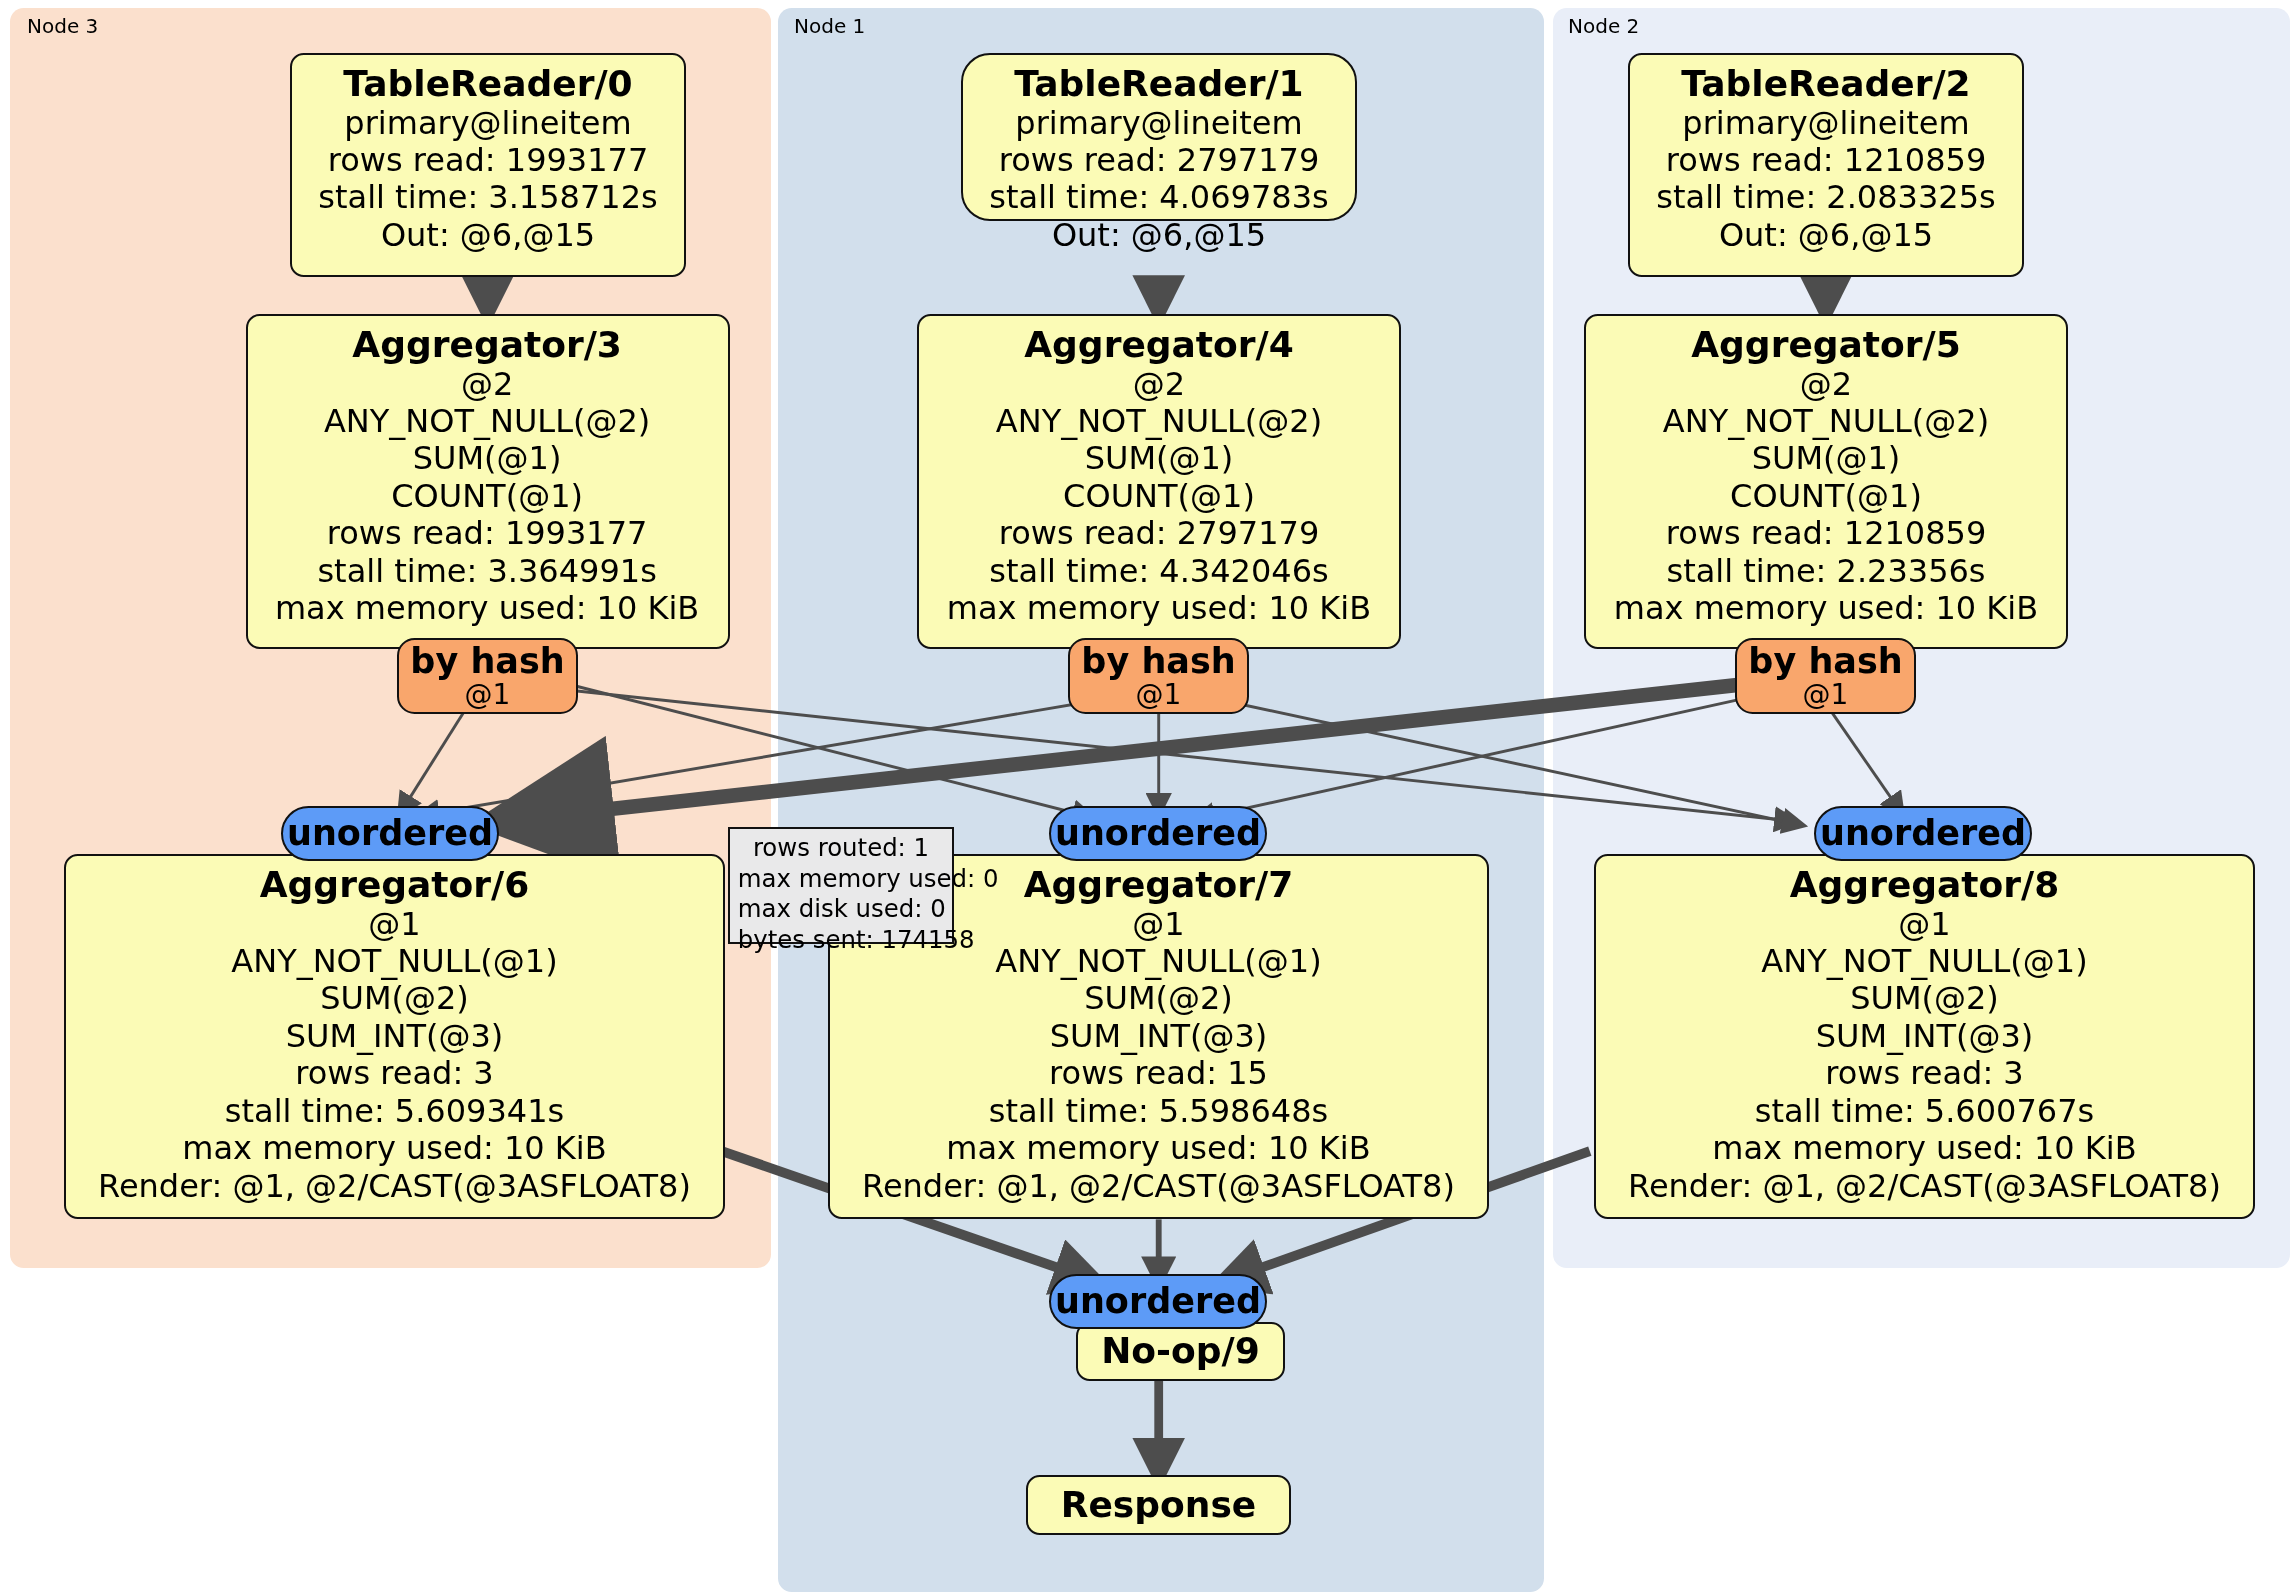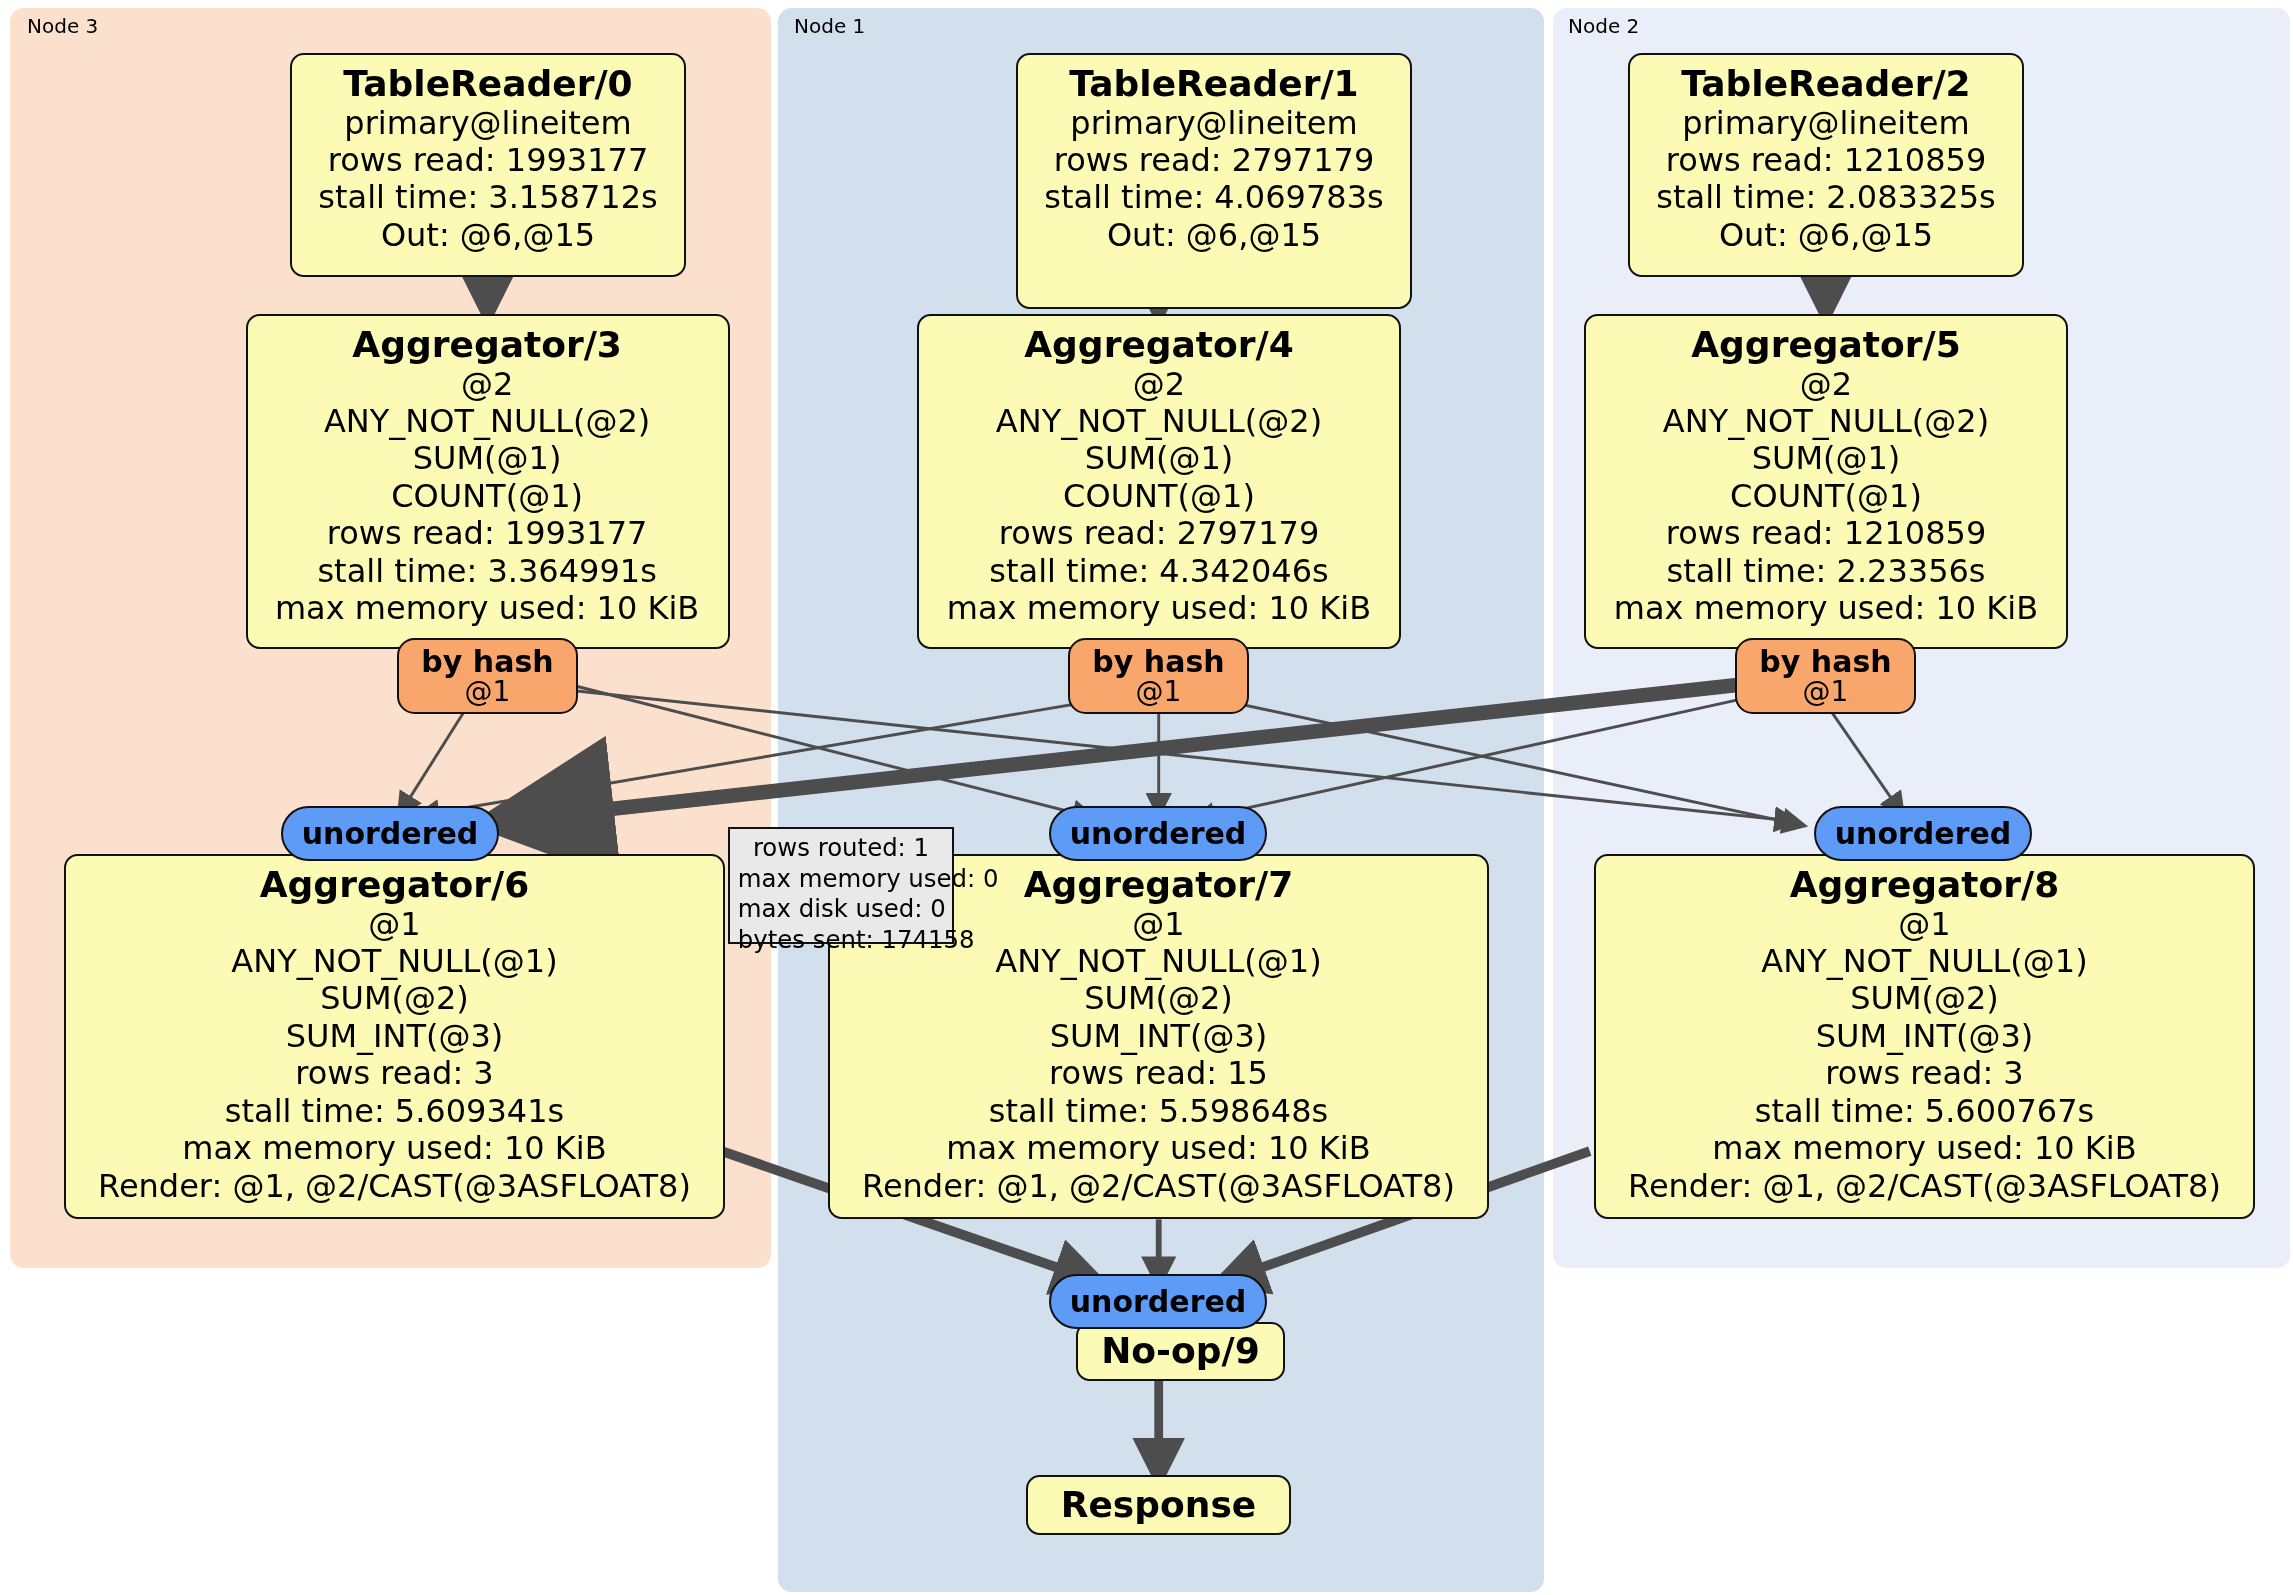--- a/index.html
+++ b/index.html
@@ -16,21 +16,21 @@
   
   .gbox{position:absolute;background:#fbfbb6;border:2.9px solid #111;border-radius:13.7px;
         box-sizing:border-box;text-align:center;padding:7.8px 9.8px;z-index:5;}
   .gbox .t{font-weight:bold;font-size:36px;line-height:1.16;color:#000;white-space:nowrap;}
   .gbox .l{font-size:32px;line-height:1.17;color:#000;white-space:nowrap;}
 
   .pill{position:absolute;border:2.9px solid #111;box-sizing:border-box;
         display:flex;flex-direction:column;align-items:center;justify-content:center;z-index:6;}
   .pill.hash{background:#f9a66c;border-radius:17.6px;}
   .pill.ord{background:#5d9bf7;border-radius:39px;}
-  .pill .p1{font-weight:bold;font-size:30px;line-height:1.05;color:#000;white-space:nowrap;}
+  .pill .p1{font-weight:bold;font-size:35px;line-height:1.05;color:#000;white-space:nowrap;}
   .pill .p2{font-size:28px;line-height:1.05;color:#000;white-space:nowrap;}
 
   .tip{position:absolute;background:#e9e9ea;border:2px solid #111;box-sizing:border-box;
        text-align:center;padding:3.9px 7.8px;z-index:8;}
   .tip .l{font-size:24.4px;line-height:1.26;color:#000;white-space:nowrap;}
 </style>
 </head>
 <body>
 
 <div id="stage">
@@ -80,21 +80,21 @@
     <line x1="1188" y1="1404" x2="1188" y2="1510" stroke="#4d4d4d" stroke-width="9" marker-end="url(#ahbig)"></line>
   </svg>
 
   <div class="gbox" style="left:290px;top:53px;width:396px;height:224px;">
     <div class="t">TableReader/0</div>
     <div class="l">primary@lineitem</div>
     <div class="l">rows read: 1993177</div>
     <div class="l">stall time: 3.158712s</div>
     <div class="l">Out: @6,@15</div>
   </div>
-  <div class="gbox" style="left:1016px;top:53px;width:396px;height:256px;">
+  <div class="gbox" style="left:961px;top:53px;width:396px;height:168px;border-radius:29px;">
     <div class="t">TableReader/1</div>
     <div class="l">primary@lineitem</div>
     <div class="l">rows read: 2797179</div>
     <div class="l">stall time: 4.069783s</div>
     <div class="l">Out: @6,@15</div>
   </div>
   <div class="gbox" style="left:1628px;top:53px;width:396px;height:224px;">
     <div class="t">TableReader/2</div>
     <div class="l">primary@lineitem</div>
     <div class="l">rows read: 1210859</div>

